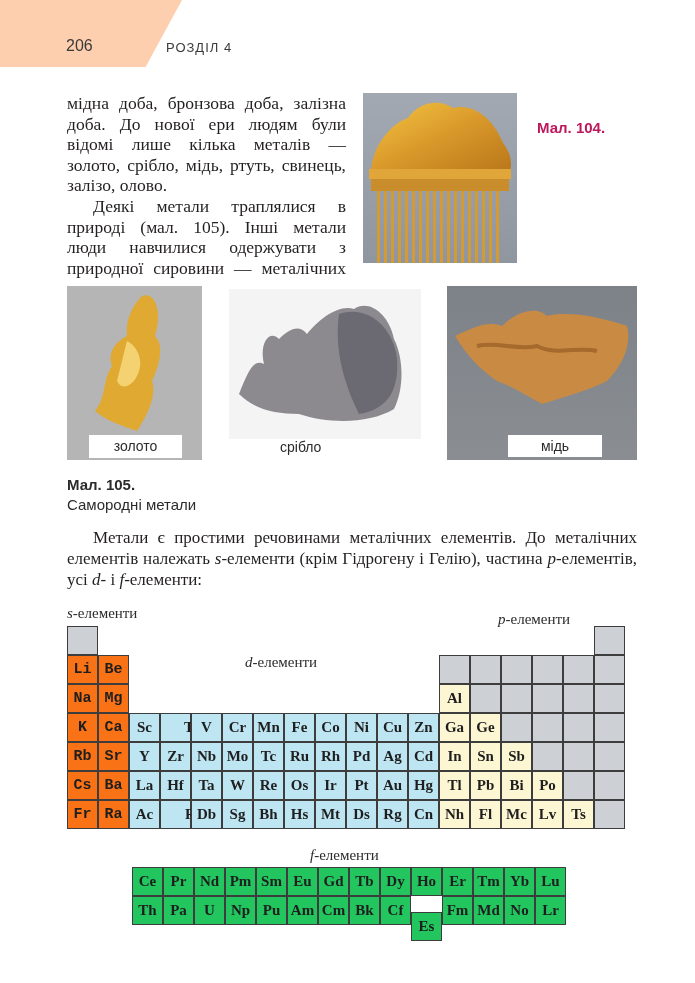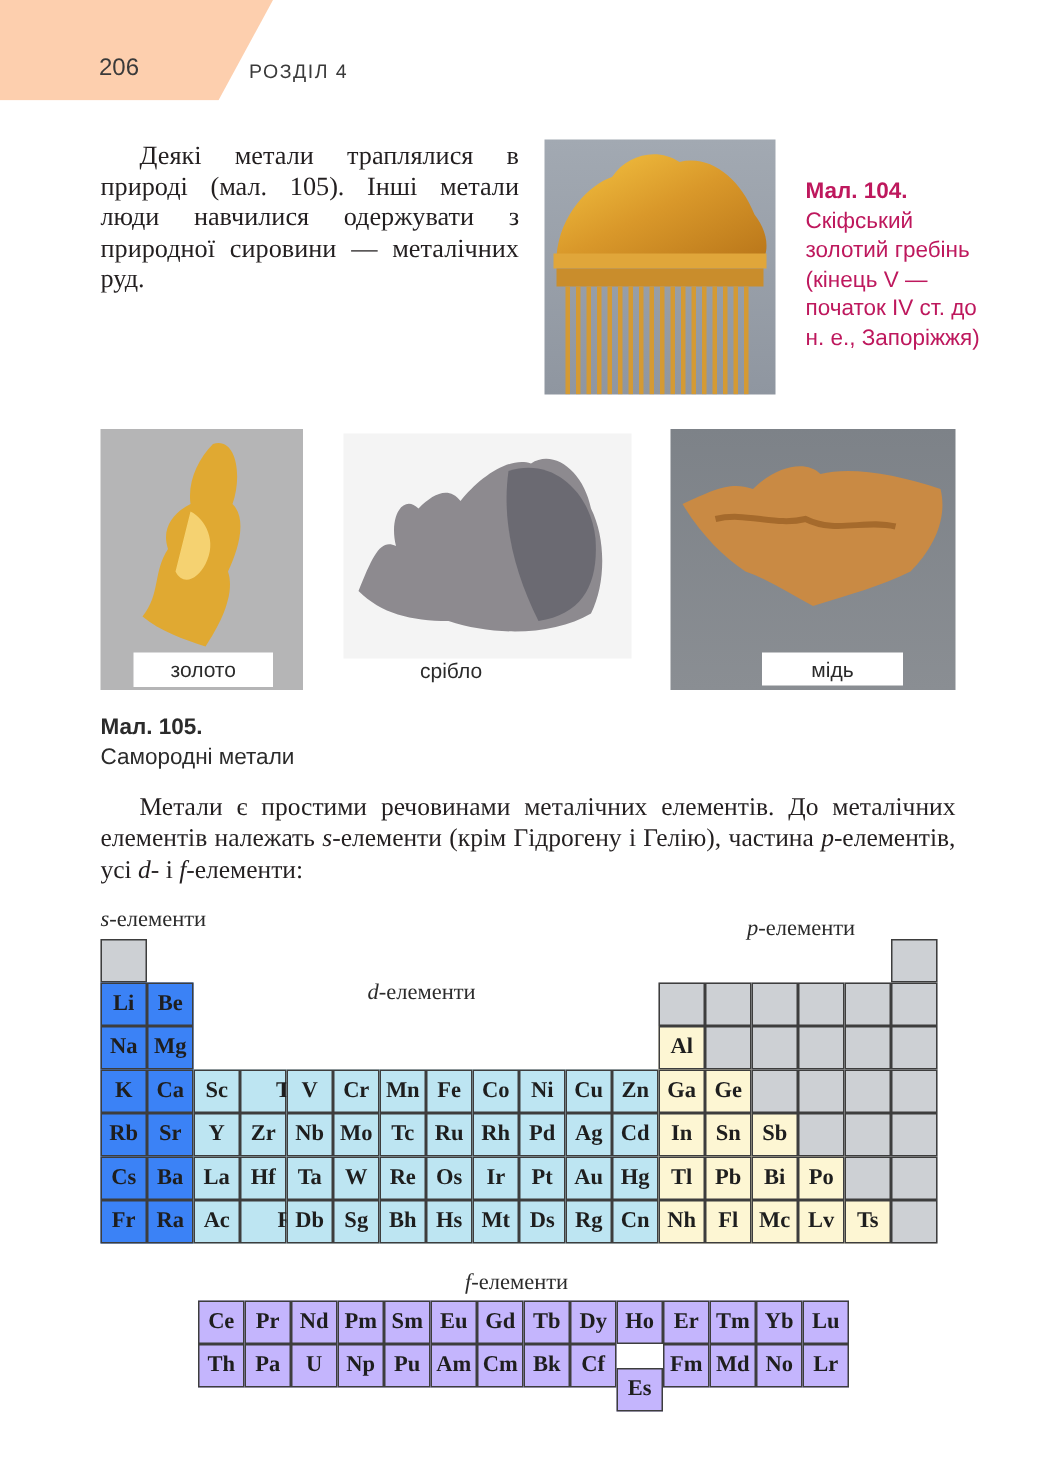--- a/index.html
+++ b/index.html
@@ -26,34 +26,35 @@
   .lbl-silver { position:absolute; left:280px; top:439px; font-family:"Liberation Sans", sans-serif; font-size:14px; color:#2b2b2b; }
 
   .cap105 { position:absolute; left:67px; top:475px; font-family:"Liberation Sans", sans-serif; font-size:15px; line-height:20px; color:#2b2b2b; }
 
   .para2 { position:absolute; left:67px; top:527px; width:570px; font-family:"Liberation Serif", serif; font-size:17px; line-height:21px; text-align:justify; }
   .para2 p { margin:0; text-indent:26px; }
   .it { font-style:italic; }
 
   .tbl-label { position:absolute; font-family:"Liberation Serif", serif; font-size:15px; color:#2b2b2b; }
   .cell { position:absolute; width:31px; height:29px; box-sizing:border-box; border:1px solid #3d3d3d; font-family:"Liberation Serif", serif; font-weight:bold; font-size:15px; line-height:27px; text-align:center; color:#1e1e1e; }
-  .s { background:#3b82f6; }
+  .s { background:#f97316;font-family:Liberation Mono, monospace; }
   .d { background:#bde5f2; }
   .p { background:#fdf6d3; }
   .g { background:#cdd0d4; }
-  .f { background:#c4b5fd; width:31px; height:29px; }
+  .f { background:#22c55e; width:31px; height:29px; }
 </style>
 </head>
 <body>
 
 <div class="hdr-band"></div>
 <div class="page-num">206</div>
 <div class="section">РОЗДІЛ 4</div>
 
 <div class="para1">
+  <p>мідна доба, бронзова доба, залізна доба. До нової ери людям були відомі лише кілька металів — золото, срібло, мідь, ртуть, свинець, залізо, олово.</p>
   <p class="indent">Деякі метали траплялися в природі (мал. 105). Інші метали люди навчилися одержувати з природної сировини — металічних руд.</p>
 </div>
 
 <div class="img104">
   <svg width="154" height="170" viewBox="0 0 154 170">
     <defs>
       <linearGradient id="gold" x1="0" y1="0" x2="1" y2="1">
         <stop offset="0" stop-color="#f5c542"></stop>
           <stop offset="0.5" stop-color="#d9982a"></stop>
           <stop offset="1" stop-color="#b9761a"></stop>
@@ -79,21 +80,20 @@
         <rect x="105" y="98" width="3" height="72"></rect>
         <rect x="112" y="98" width="3" height="72"></rect>
       <rect x="119" y="98" width="3" height="72"></rect>
         <rect x="126" y="98" width="3" height="72"></rect>
         <rect x="133" y="98" width="3" height="72"></rect>
     </g>
   </svg>
 </div>
 <div class="cap104">
   <span class="cap-title">Мал. 104.</span>
-  <span>Скіфський золотий гребінь (кінець V — початок IV ст. до н. е., Запоріжжя)</span>
 </div>
 
 <div class="photo ph-gold">
   <svg width="135" height="174">
     <path d="M75 10 C90 5 95 30 88 50 C98 60 92 80 85 95 C90 110 80 130 70 145 C55 140 40 135 28 125 C40 110 35 95 45 80 C40 65 50 55 60 50 C58 35 65 20 75 10 Z" fill="#e0a932"></path>
     <path d="M60 55 C70 60 78 75 70 90 C65 100 55 105 50 95 Z" fill="#f5d271"></path>
   </svg>
 </div>
 <div class="lbl-box lbl-gold">золото</div>
 

